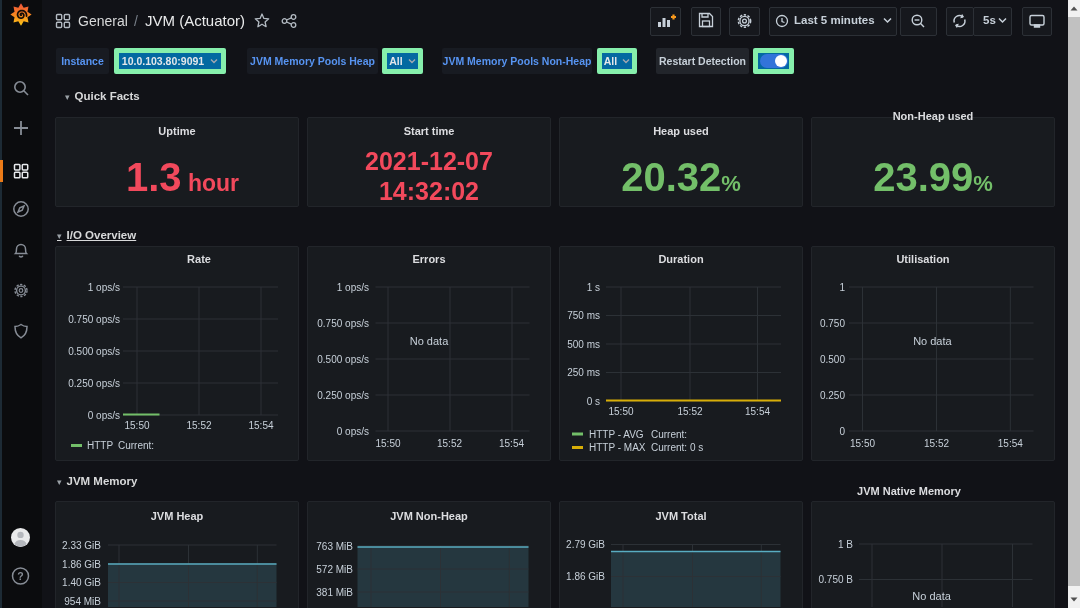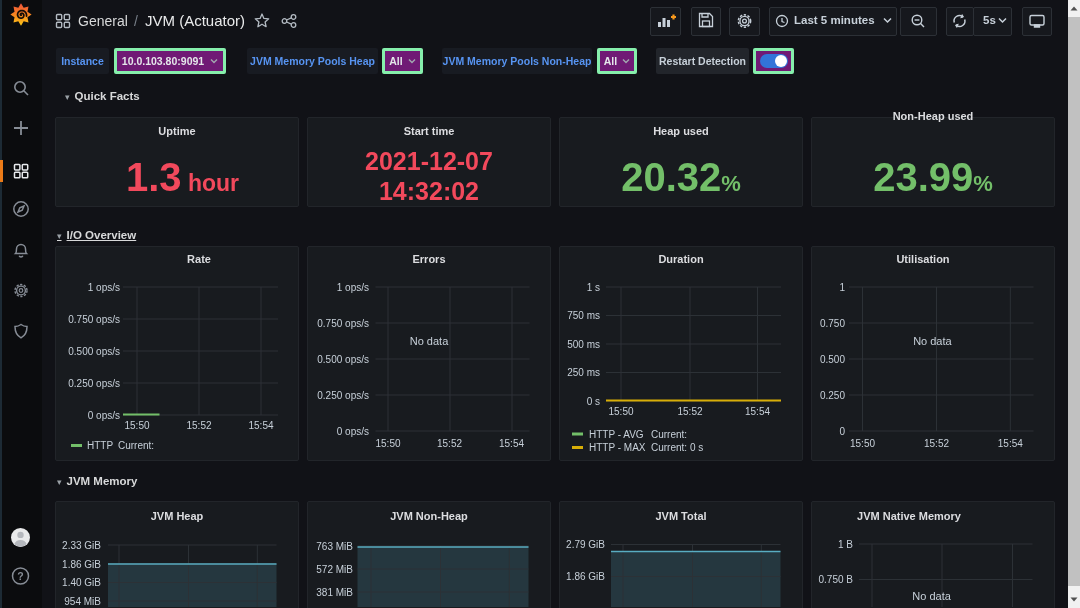--- a/index.html
+++ b/index.html
@@ -3,21 +3,21 @@
 <style>
 html,body{margin:0;padding:0;width:1080px;height:608px;overflow:hidden;background:#111217;font-family:"Liberation Sans",sans-serif;}
 *{box-sizing:border-box;}
 .abs{position:absolute;}
 #sidebar{position:absolute;left:0;top:0;width:42px;height:608px;background:#0b0c0e;}
 #edge{position:absolute;left:0;top:0;width:2px;height:608px;background:#223340;opacity:.8;}
 #navbar{position:absolute;left:42px;top:0;width:1026px;height:40px;background:#111217;}
 .navbtn{position:absolute;top:7px;height:29px;background:#16181d;border:1px solid #2c3036;border-radius:2px;color:#c7d0d9;}
 .chip{position:absolute;top:48px;height:26px;border-radius:2px;font-weight:bold;font-size:10.5px;display:flex;align-items:center;justify-content:center;}
 .lblchip{background:#181b22;color:#5794f2;}
-.valbox{background:#701a75;border:3px solid #86efac;color:#e4e7ea;}
+.valbox{background:#0369a1;border:5px solid #86efac;color:#e4e7ea;}
 .sechdr{position:absolute;color:#d8d9da;font-weight:bold;font-size:11.5px;}
 .chev{color:#9aa0a6;font-size:9px;font-weight:normal;margin-right:5px;}
 .panel{position:absolute;background:#181b1f;border:1px solid #22252a;border-radius:2px;}
 .ptitle{position:absolute;left:0;width:100%;text-align:center;font-weight:bold;font-size:11px;color:#dcdde0;}
 svg text{font-family:"Liberation Sans",sans-serif;}
 </style></head>
 <body style="filter:blur(0.5px);">
 <div id="navbar"></div>
 <div id="sidebar"></div>
 <div id="edge"></div>
@@ -198,21 +198,21 @@
 <div class="abs" style="left:559px;top:154.5px;width:244px;text-align:center;color:#73bf69;font-weight:bold;"><span style="font-size:40px;">20.32</span><span style="font-size:22px;">%</span></div>
 <div class="abs" style="left:811px;top:154.5px;width:244px;text-align:center;color:#73bf69;font-weight:bold;"><span style="font-size:40px;">23.99</span><span style="font-size:22px;">%</span></div>
 
 <div class="ptitle" style="left:55px;top:253px;width:288px;">Rate</div>
 <div class="ptitle" style="left:307px;top:253px;width:244px;">Errors</div>
 <div class="ptitle" style="left:559px;top:253px;width:244px;">Duration</div>
 <div class="ptitle" style="left:811px;top:253px;width:224px;">Utilisation</div>
 <div class="ptitle" style="left:55px;top:510px;width:244px;">JVM Heap</div>
 <div class="ptitle" style="left:307px;top:510px;width:244px;">JVM Non-Heap</div>
 <div class="ptitle" style="left:559px;top:510px;width:244px;">JVM Total</div>
-<div class="ptitle" style="left:811px;top:510px;width:196px;">JVM Native Memory</div>
+<div class="ptitle" style="left:811px;top:485px;width:196px;">JVM Native Memory</div>
 
 <svg id="charts" width="1080" height="608" style="position:absolute;left:0;top:0;">
 <text x="120" y="290.5" text-anchor="end" font-size="10" fill="#c7d0d9">1 ops/s</text>
 <line x1="123" y1="287" x2="278" y2="287" stroke="#2c3136" stroke-width="1"></line>
 <text x="120" y="322.5" text-anchor="end" font-size="10" fill="#c7d0d9">0.750 ops/s</text>
 <line x1="123" y1="319" x2="278" y2="319" stroke="#2c3136" stroke-width="1"></line>
 <text x="120" y="354.5" text-anchor="end" font-size="10" fill="#c7d0d9">0.500 ops/s</text>
 <line x1="123" y1="351" x2="278" y2="351" stroke="#2c3136" stroke-width="1"></line>
 <text x="120" y="386.5" text-anchor="end" font-size="10" fill="#c7d0d9">0.250 ops/s</text>
 <line x1="123" y1="383" x2="278" y2="383" stroke="#2c3136" stroke-width="1"></line>

